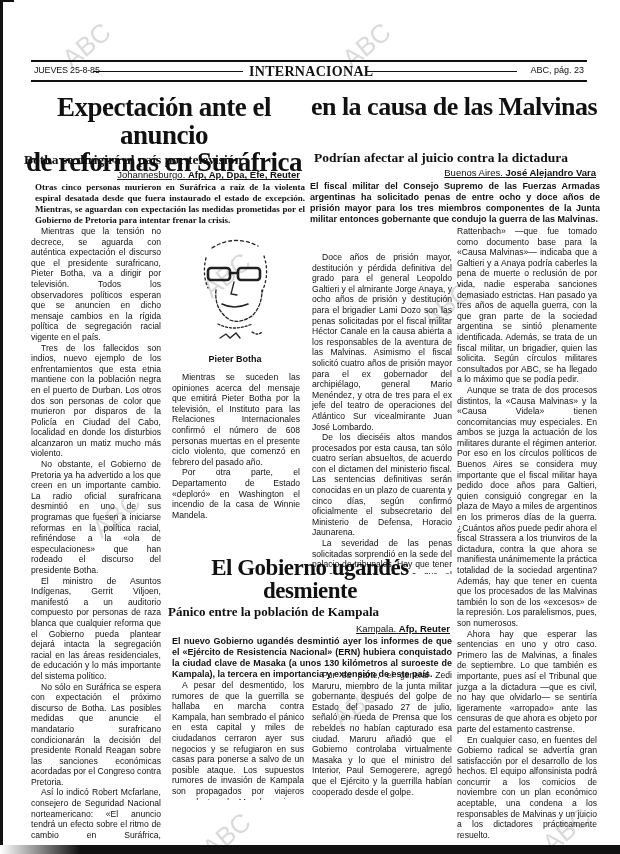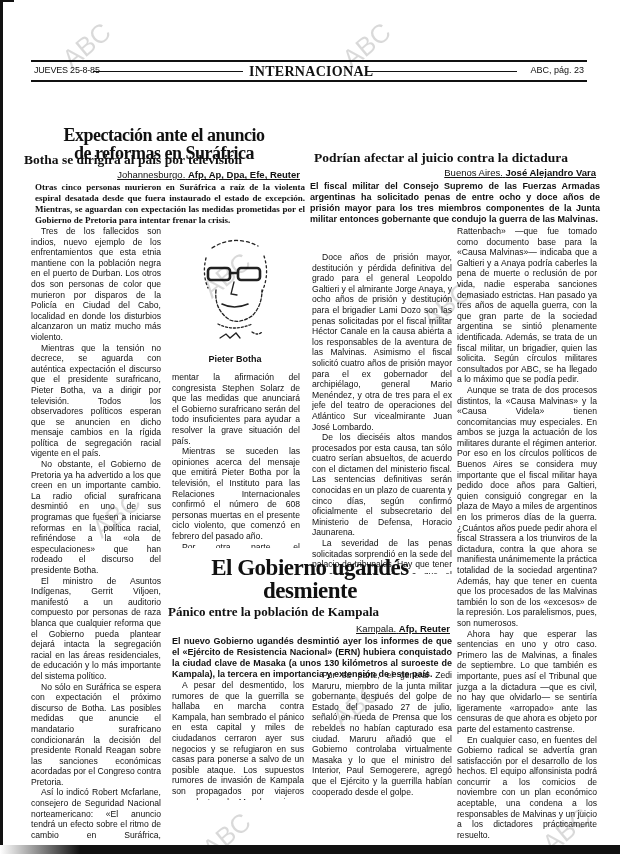--- a/index.html
+++ b/index.html
@@ -36,34 +36,34 @@
 <div class="top-tick"></div>
 
 <div class="header">
   <span class="date">JUEVES 25-8-85</span>
   <div class="rule" style="left:62px; top:9px; width:150px;"></div>
   <span class="section">INTERNACIONAL</span>
   <div class="rule" style="left:336px; top:9px; width:150px;"></div>
   <span class="page">ABC, pág. 23</span>
 </div>
 
-<div class="headline" style="left:24px; top:94px; width:280px; font-size:18px;margin-top:32px;">
+<div class="headline" style="left:24px; top:94px; width:280px; font-size:27px;">
   <div>Expectación ante el anuncio</div>
   <div>de reformas en Suráfrica</div>
 </div>
 <div class="kicker" style="left:24px; top:152px; width:280px; font-size:13.5px;">Botha se dirigirá al país por televisión</div>
 <div class="byline" style="left:24px; top:169px; width:276px;">
   <span>Johannesburgo.</span>
   <span class="strong">Afp, Ap, Dpa, Efe, Reuter</span>
 </div>
 <div class="lede" style="left:35px; top:182px; width:270px;font-family:Liberation Serif, serif;">Otras cinco personas murieron en Suráfrica a raíz de la violenta espiral desatada desde que fuera instaurado el estado de excepción. Mientras, se aguardan con expectación las medidas prometidas por el Gobierno de Pretoria para intentar frenar la crisis.</div>
 
 <div class="col" style="left:31px; top:226px; width:130px; height:614px;">
+  <p>Mientras que la tensión no decrece, se aguarda con auténtica expectación el discurso que el presidente surafricano, Pieter Botha, va a dirigir por televisión. Todos los observadores políticos esperan que se anuncien en dicho mensaje cambios en la rígida política de segregación racial vigente en el país.</p>
   <p>Tres de los fallecidos son indios, nuevo ejemplo de los enfrentamientos que esta etnia mantiene con la población negra en el puerto de Durban. Los otros dos son personas de color que murieron por disparos de la Policía en Ciudad del Cabo, localidad en donde los disturbios alcanzaron un matiz mucho más violento.</p>
-  <p>Mientras que la tensión no decrece, se aguarda con auténtica expectación el discurso que el presidente surafricano, Pieter Botha, va a dirigir por televisión. Todos los observadores políticos esperan que se anuncien en dicho mensaje cambios en la rígida política de segregación racial vigente en el país.</p>
   <p>No obstante, el Gobierno de Pretoria ya ha advertido a los que creen en un importante cambio. La radio oficial surafricana desmintió en uno de sus programas que fuesen a iniciarse reformas en la política racial, refiriéndose a la «ola de especulaciones» que han rodeado el discurso del presidente Botha.</p>
   <p>El ministro de Asuntos Indígenas, Gerrit Viljoen, manifestó a un auditorio compuesto por personas de raza blanca que cualquier reforma que el Gobierno pueda plantear dejará intacta la segregación racial en las áreas residenciales, de educación y lo más importante del sistema político.</p>
   <p>No sólo en Suráfrica se espera con expectación el próximo discurso de Botha. Las posibles medidas que anuncie el mandatario surafricano condicionarán la decisión del presidente Ronald Reagan sobre las sanciones económicas acordadas por el Congreso contra Pretoria.</p>
   <p>Así lo indicó Robert Mcfarlane, consejero de Seguridad Nacional norteamericano: «El anuncio tendrá un efecto sobre el ritmo de cambio en Suráfrica, promoviéndolo o retrasándolo, y naturalmente afectará a la decisión del presidente.»</p>
 
 </div>
 
 <div class="portrait">
   <svg width="126" height="125" viewBox="0 0 126 125">
     <g fill="none" stroke="#222" stroke-width="1.3" stroke-linecap="round">
@@ -78,26 +78,26 @@
       <path d="M44 62 q-2 20 14 30 q10 4 22 -4 q10 -10 10 -26" stroke-dasharray="3 2"></path>
       <path d="M46 96 q16 8 34 0" stroke-dasharray="2 2"></path>
       <path d="M48 110 l6 -4 l4 4 l6 -5 l4 5"></path>
       <path d="M80 104 q6 4 10 0" stroke-dasharray="2 2"></path>
     </g>
   </svg>
 </div>
 <div class="caption">Pieter Botha</div>
 
 <div class="col" style="left:172px; top:372px; width:128px; height:176px;">
-  <p style="text-indent:0">mentar la afirmación del congresista Stephen Solarz de que las medidas que anunciará el Gobierno surafricano serán del todo insuficientes para ayudar a resolver la grave situación del país.</p>
   <p>Mientras se suceden las opiniones acerca del mensaje que emitirá Pieter Botha por la televisión, el Instituto para las Relaciones Internacionales confirmó el número de 608 personas muertas en el presente ciclo violento, que comenzó en febrero del pasado año.</p>
   <p>Por otra parte, el Departamento de Estado «deploró» en Washington el incendio de la casa de Winnie Mandela.</p>
 </div>
 
 <div class="headline" style="left:306px; top:94px; width:296px; font-size:26px;">
+  <div>en la causa de las Malvinas</div>
 </div>
 <div class="kicker" style="left:314px; top:150px; width:296px; font-size:13.5px;">Podrían afectar al juicio contra la dictadura</div>
 <div class="byline" style="left:306px; top:167px; width:290px;">
   <span>Buenos Aires.</span>
   <span class="strong">José Alejandro Vara</span>
 </div>
 <div class="lede" style="left:310px; top:181px; width:290px;">El fiscal militar del Consejo Supremo de las Fuerzas Armadas argentinas ha solicitado penas de entre ocho y doce años de prisión mayor para los tres miembros componentes de la Junta militar entonces gobernante que condujo la guerra de las Malvinas.</div>
 
 <div class="col" style="left:312px; top:226px; width:140px; height:322px;margin-top:26px;">
   <p>Doce años de prisión mayor, destitución y pérdida definitiva del grado para el general Leopoldo Galtieri y el almirante Jorge Anaya, y ocho años de prisión y destitución para el brigadier Lami Dozo son las penas solicitadas por el fiscal militar Héctor Canale en la causa abierta a los responsables de la aventura de las Malvinas. Asimismo el fiscal solicitó cuatro años de prisión mayor para el ex gobernador del archipiélago, general Mario Menéndez, y otra de tres para el ex jefe del teatro de operaciones del Atlántico Sur vicealmirante Juan José Lombardo.</p>

